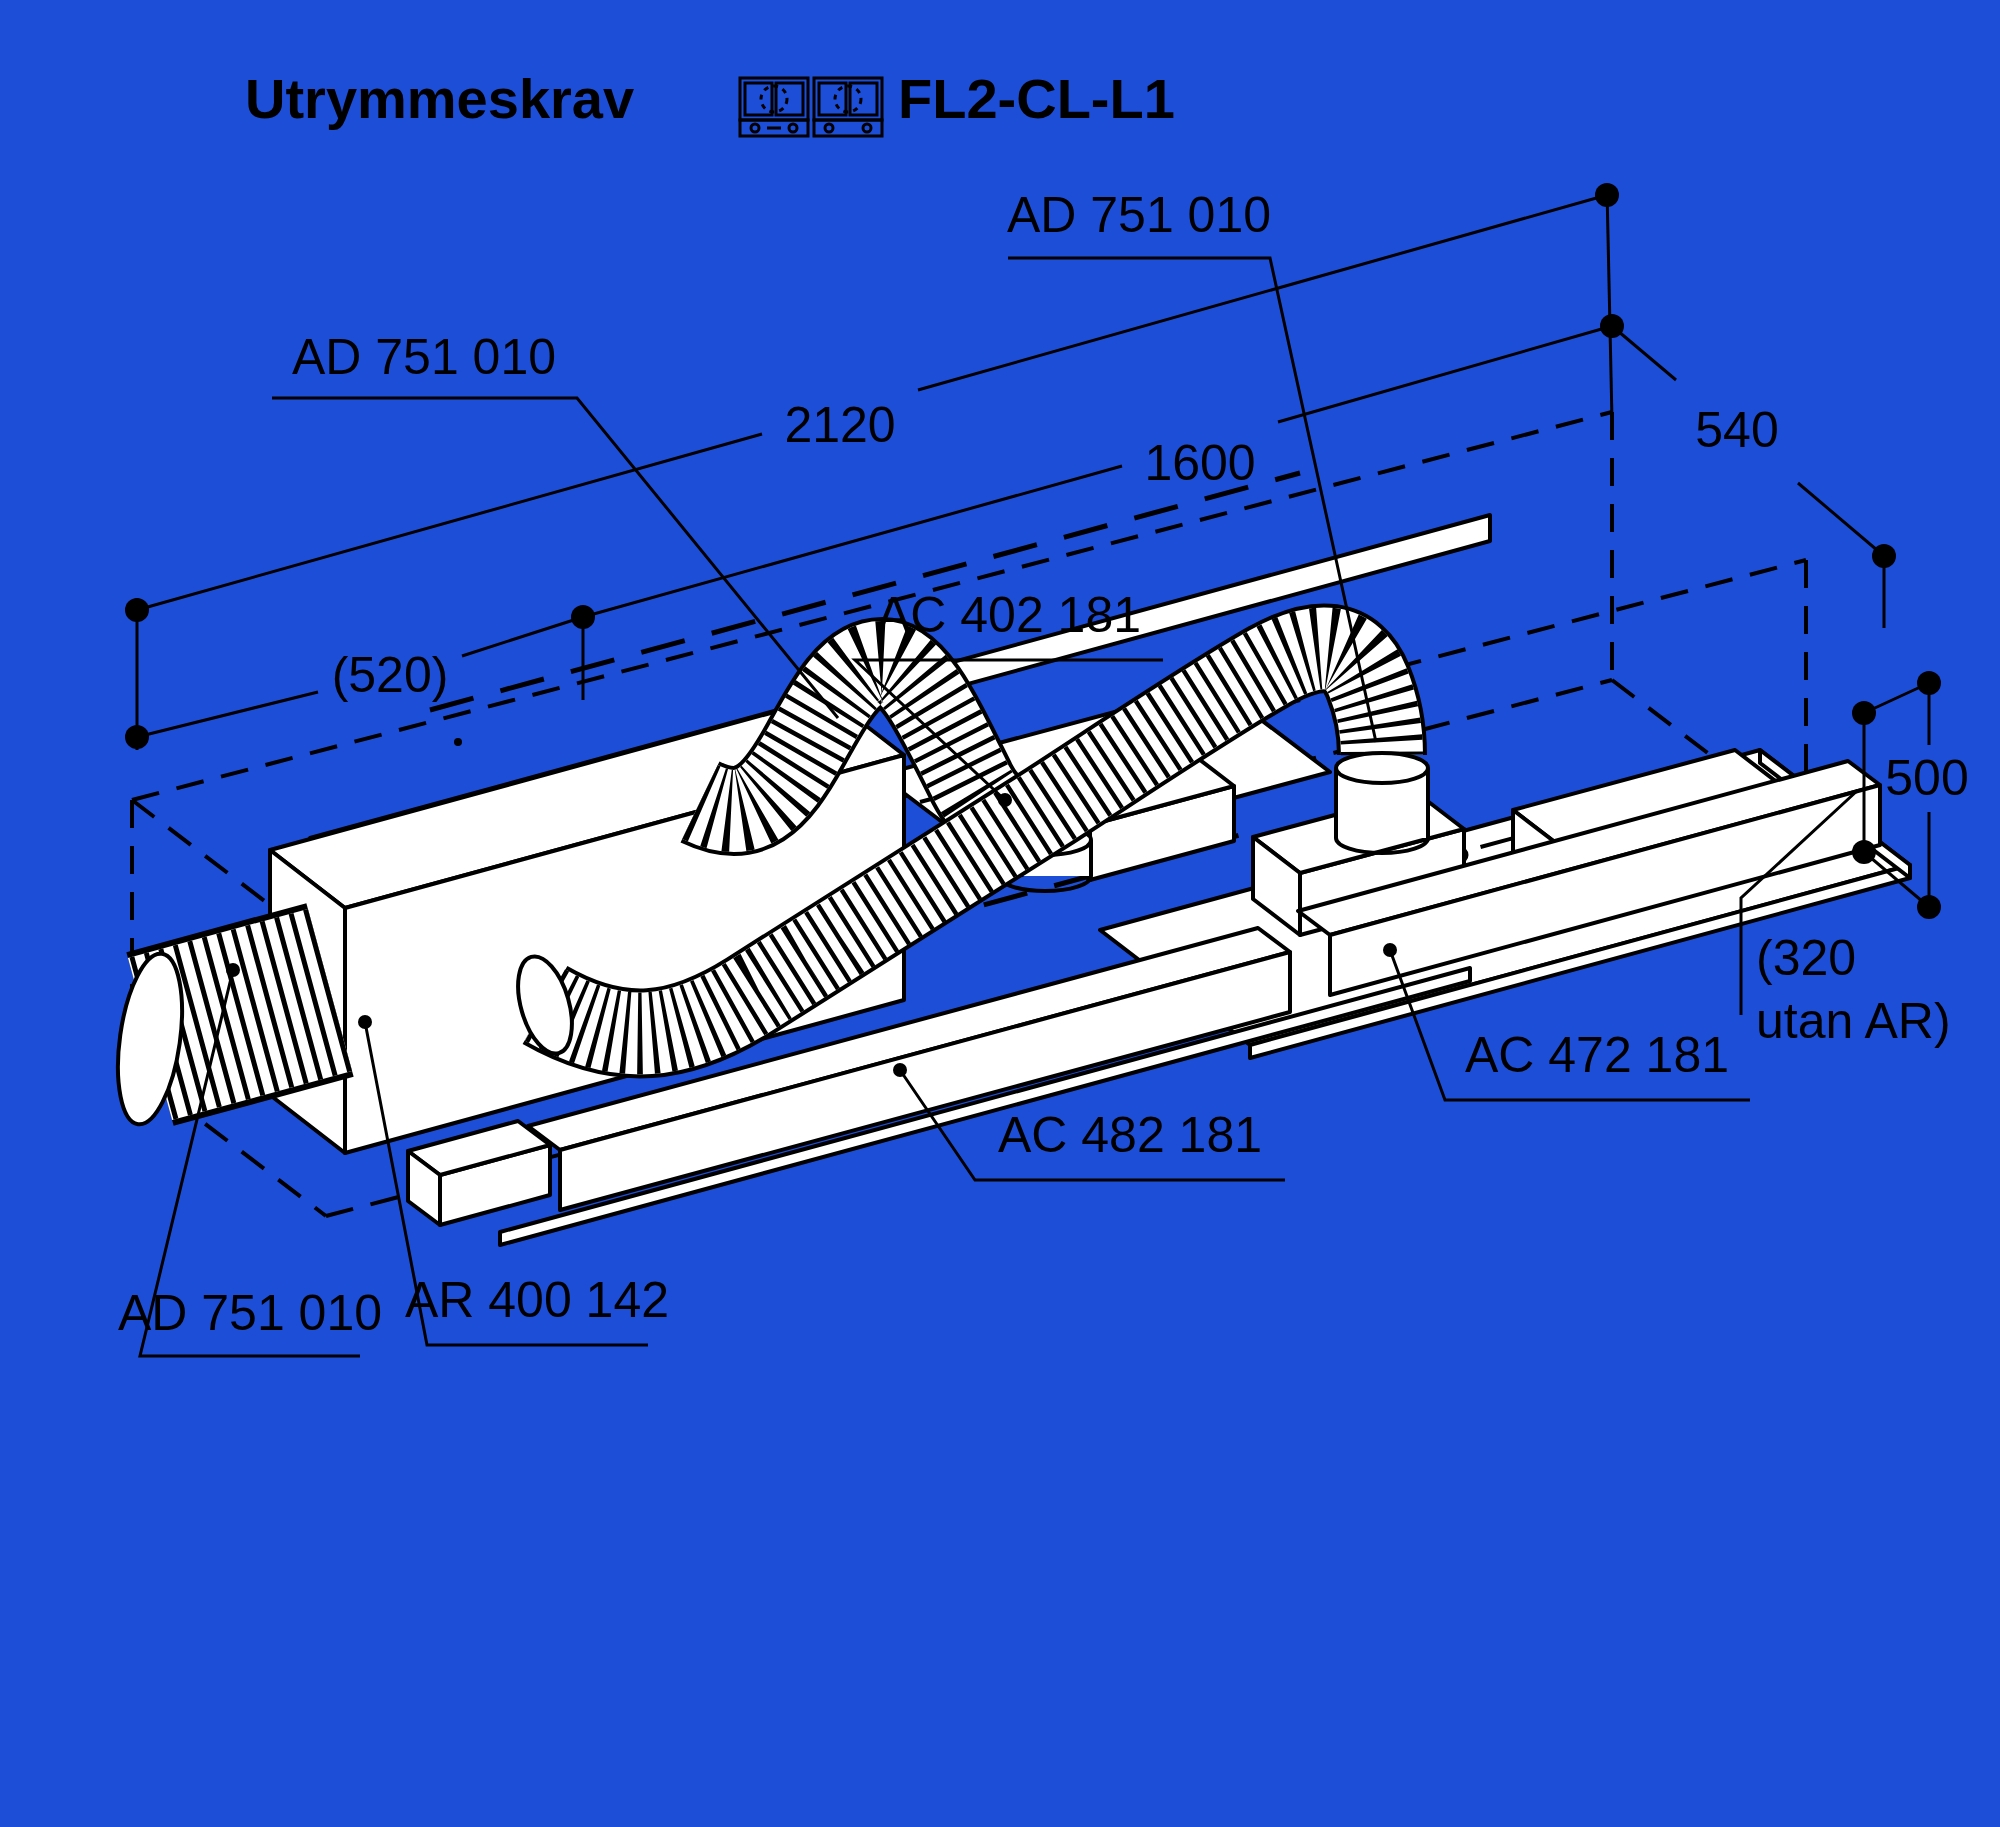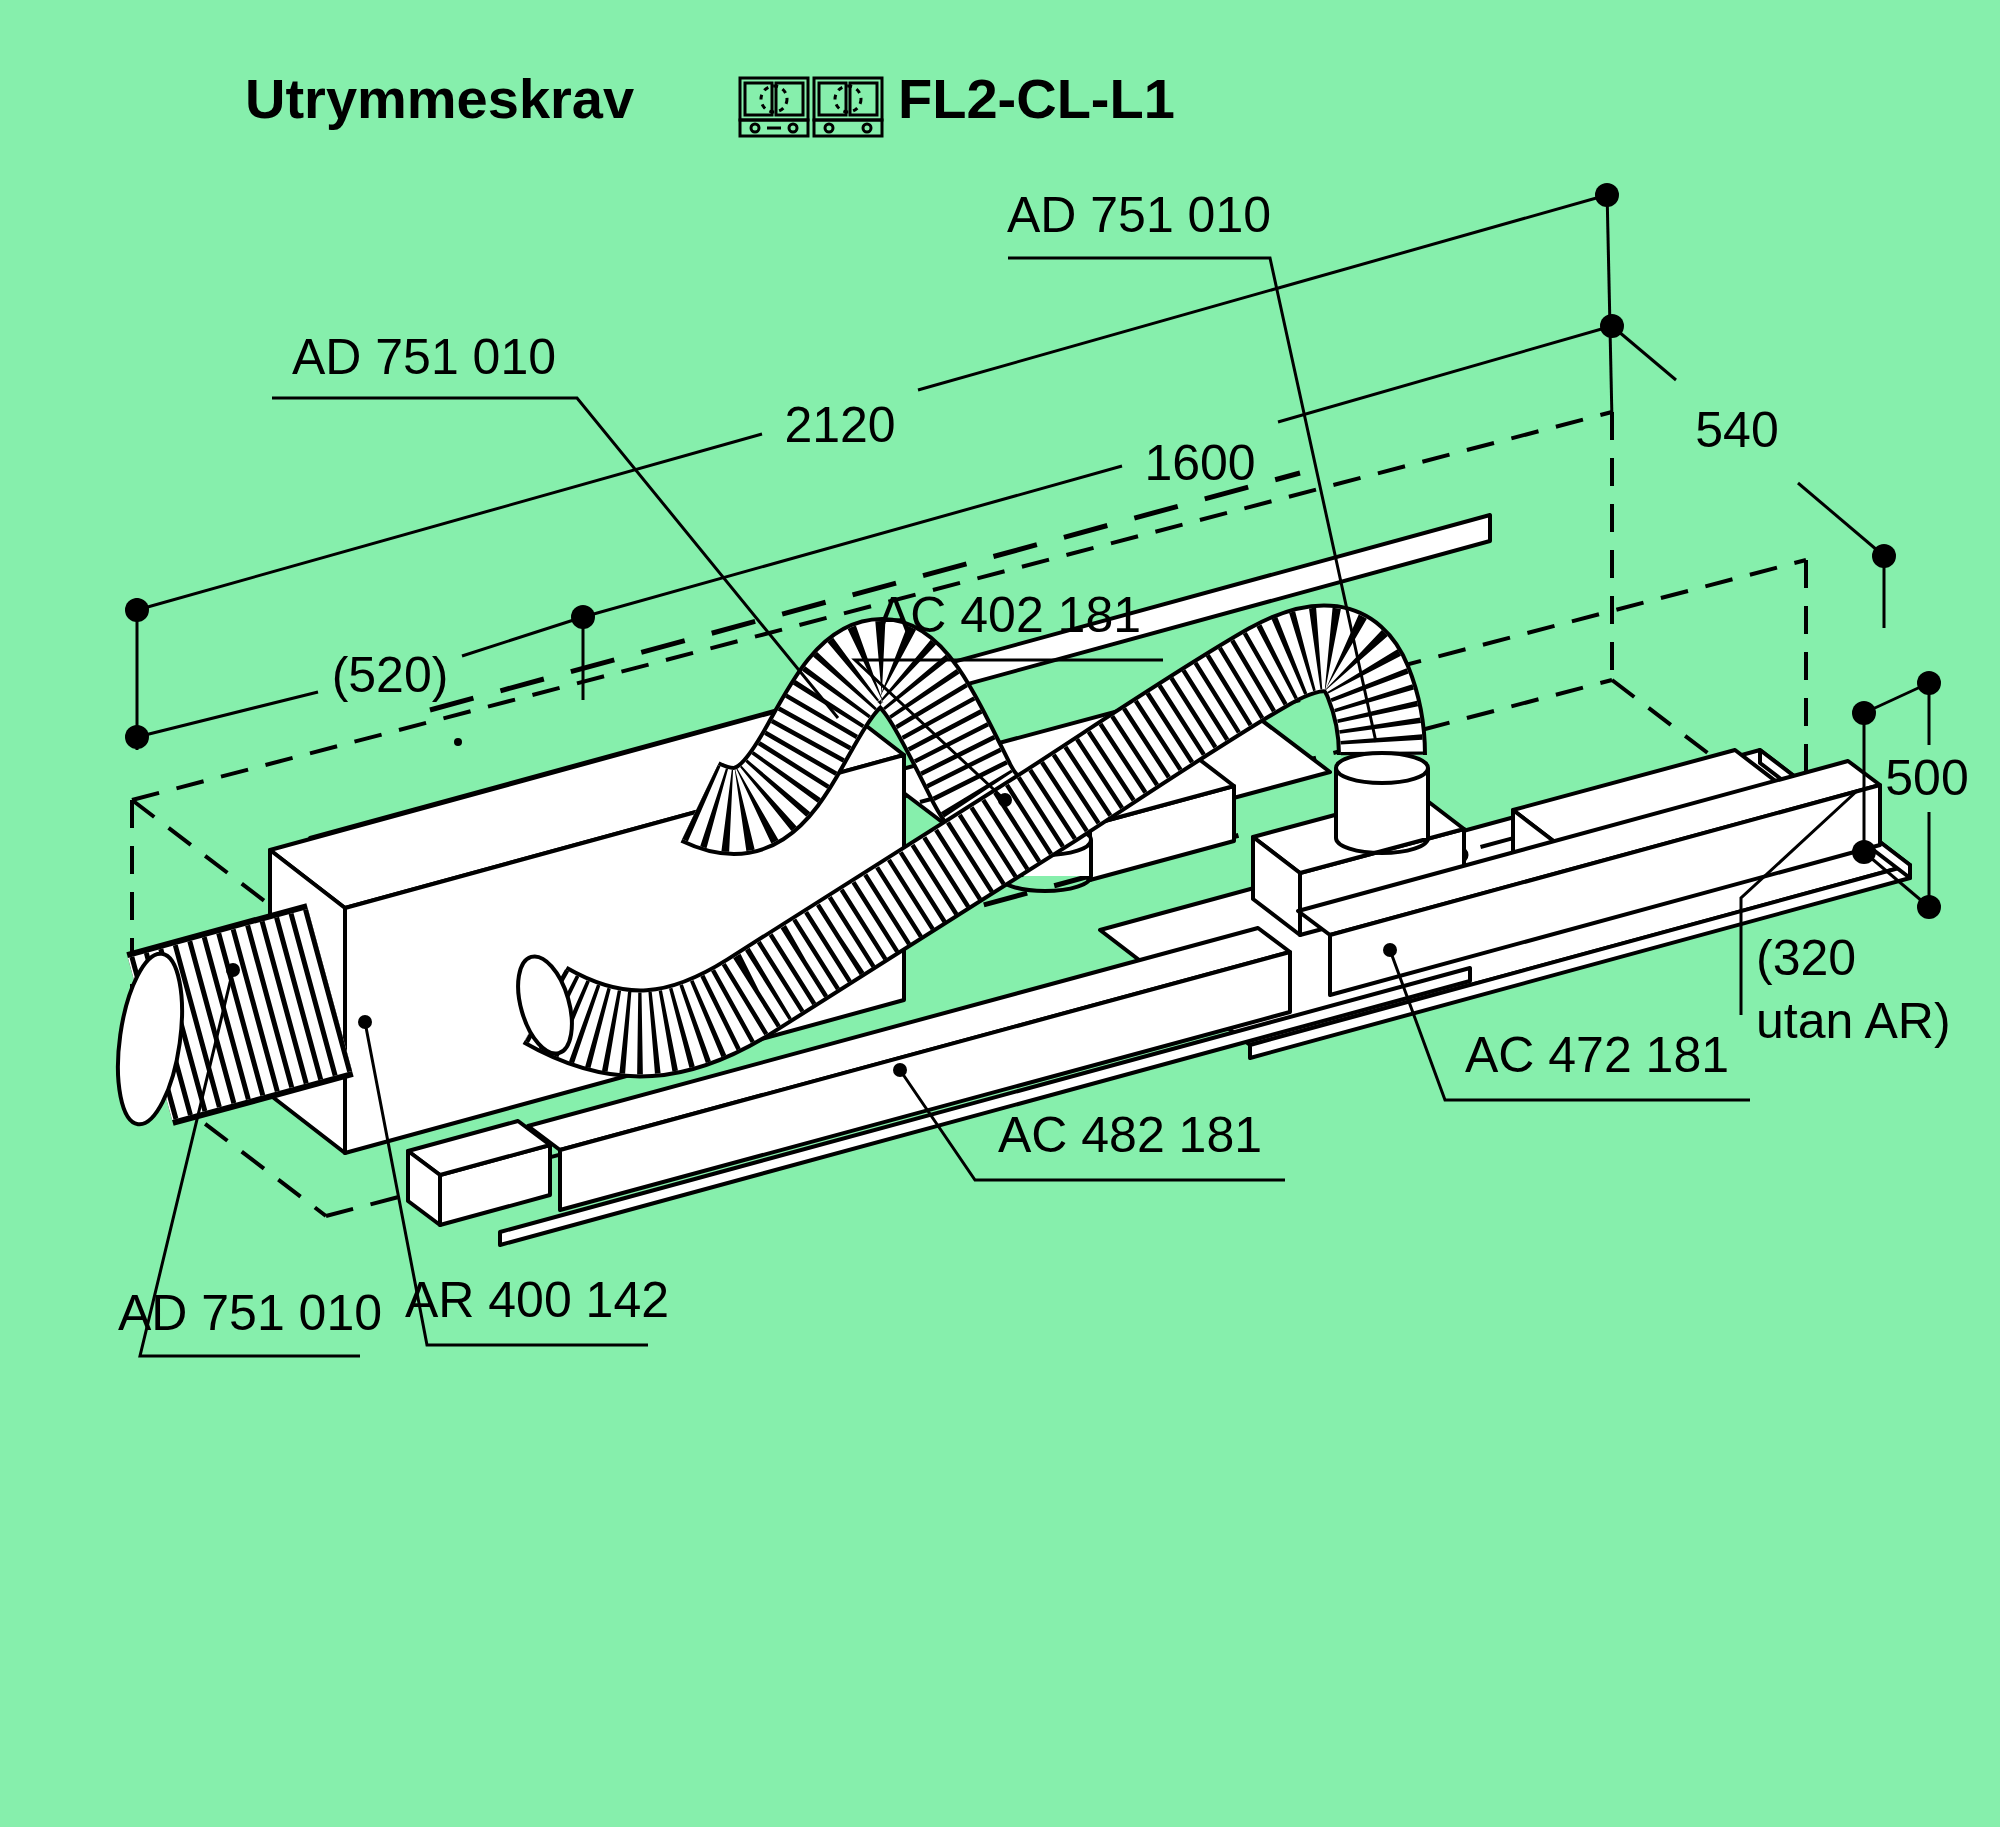--- a/index.html
+++ b/index.html
@@ -1,16 +1,16 @@
 <!DOCTYPE html>
 <html><head>
 <meta charset="utf-8">
 <style>
   html,body{margin:0;padding:0;background:#ffffff;}
-  .stage{position:relative;width:2000px;height:1827px;background:#86efac;overflow:hidden;}
+  .stage{position:relative;width:2000px;height:1827px;background:#1d4ed8;overflow:hidden;}
   svg{display:block;}
   .dash   {stroke:#000;stroke-width:4;fill:none;stroke-dasharray:28 18;}
   .cdash  {stroke:#000;stroke-width:5;fill:none;stroke-dasharray:45 28;}
   .pdash  {stroke:#000;stroke-width:4;fill:none;stroke-dasharray:32 20;}
   .solid  {fill:#fff;stroke:#000;stroke-width:4;stroke-linejoin:round;}
   .ln     {stroke:#000;stroke-width:4;fill:none;}
   .thin   {stroke:#000;stroke-width:3;fill:none;}
   .dot    {fill:#000;stroke:none;}
   .hole   {fill:#fff;stroke:#000;stroke-width:3;}
   .h-out  {stroke:#000;stroke-width:90;fill:none;}

